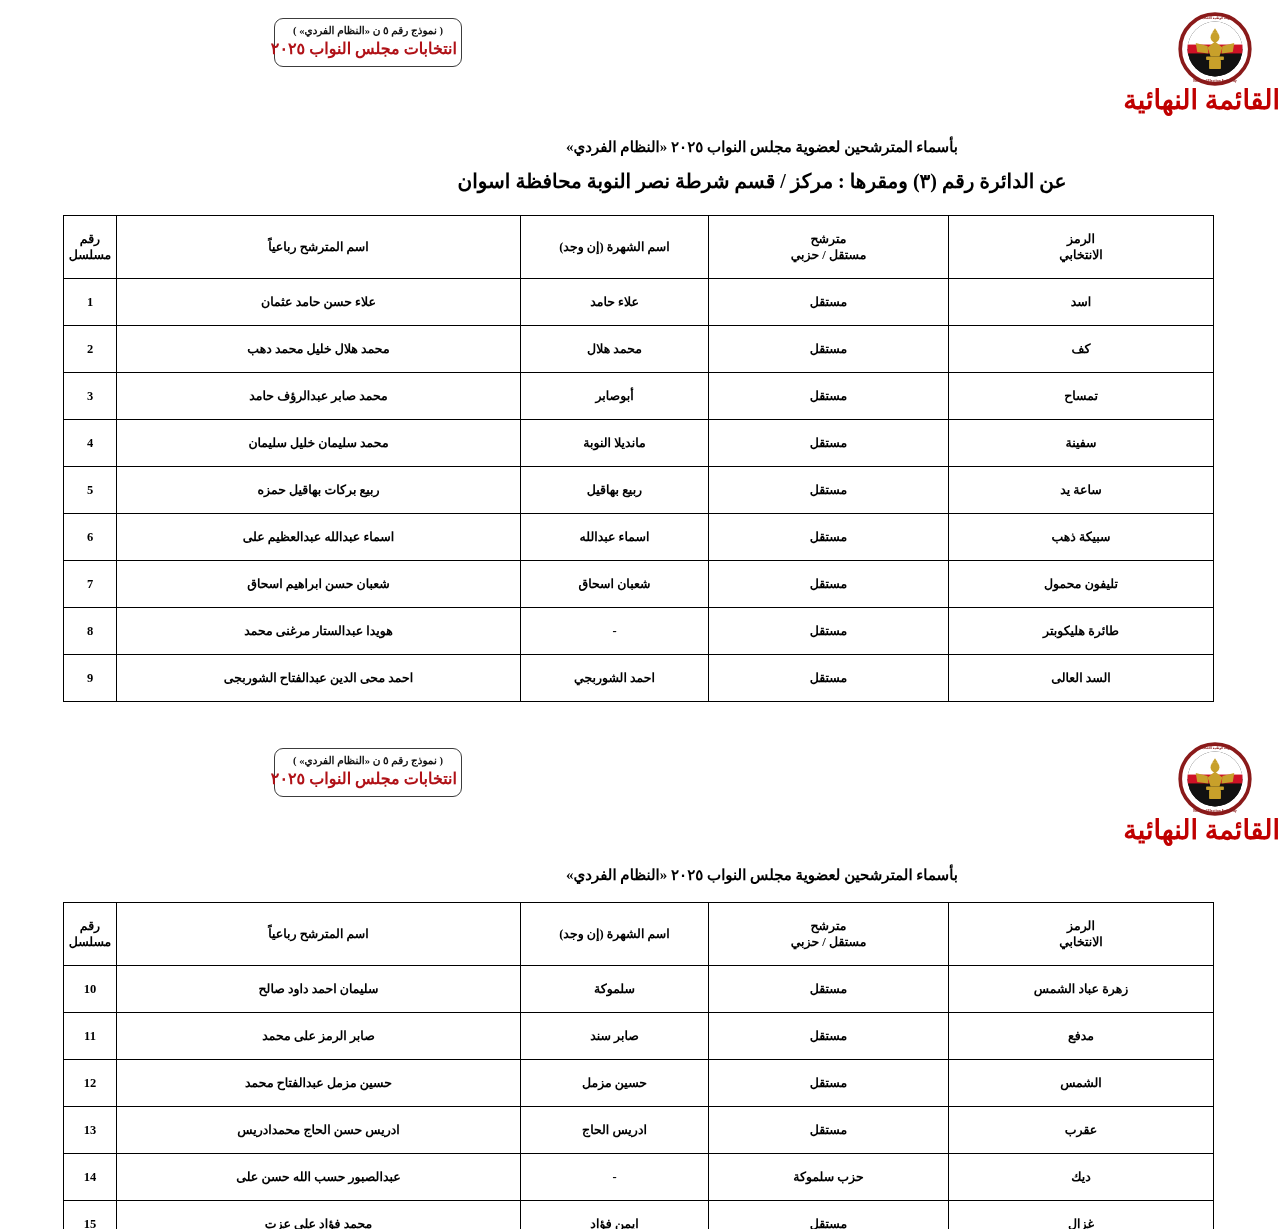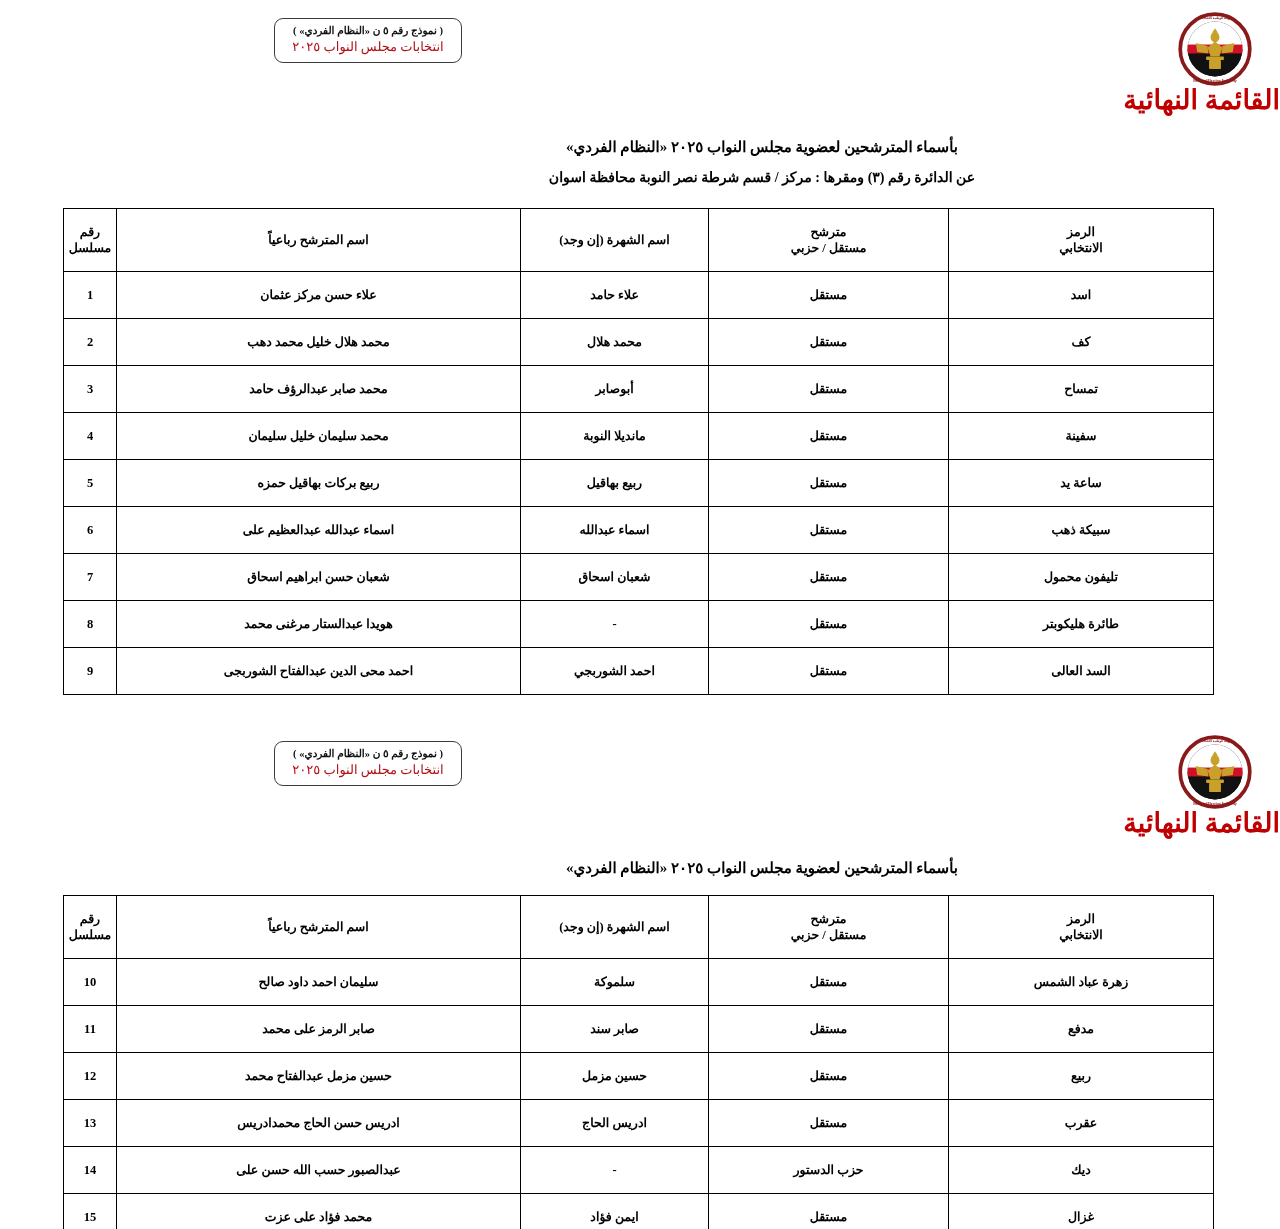--- a/index.html
+++ b/index.html
@@ -39,22 +39,22 @@
     line-height: 1.35;
     background: #fff;
   }
   .form-stamp .l1 {
     font-size: 10.5px;
     font-weight: bold;
     color: #111111;
     white-space: nowrap;
   }
   .form-stamp .l2 {
-    font-size: 13px;
-    font-weight: normal;
+    font-size: 16px;
+    font-weight: bold;
     color: #b01117;
     white-space: nowrap;
   }
 
   .nea-logo {
     position: absolute;
     top: 12px;
     left: auto;
     right: 28px;
     width: 74px;
@@ -73,21 +73,21 @@
   .doc-subtitle {
     text-align: center;
     color: #000000;
     font-size: 15px;
     font-weight: bold;
     margin-top: 22px;
   }
   .doc-district {
     text-align: center;
     color: #000000;
-    font-size: 14px;
+    font-size: 20px;
     font-weight: bold;
     margin-top: 13px;
   }
 
   
   .tbl-wrap {
     padding: 0 66px 0 64px;
   }
   table.candidates {
     width: 100%;
@@ -195,21 +195,21 @@
           <th>اسم المترشح رباعياً</th>
           <th class="hdr-two-line">رقم
 مسلسل</th>
         </tr>
       </thead>
       <tbody id="tbody-p1">
           <tr>
             <td>اسد</td>
             <td>مستقل</td>
             <td>علاء حامد</td>
-            <td>علاء حسن مركز عثمان</td>
+            <td>علاء حسن حامد عثمان</td>
             <td class="serial-cell">1</td>
           </tr>
           <tr>
             <td>كف</td>
             <td>مستقل</td>
             <td>محمد هلال</td>
             <td>محمد هلال خليل محمد دهب</td>
             <td class="serial-cell">2</td>
           </tr>
           <tr>
@@ -334,36 +334,36 @@
             <td class="serial-cell">10</td>
           </tr>
           <tr>
             <td>مدفع</td>
             <td>مستقل</td>
             <td>صابر سند</td>
             <td>صابر الرمز على محمد</td>
             <td class="serial-cell">11</td>
           </tr>
           <tr>
-            <td>ربيع</td>
+            <td>الشمس</td>
             <td>مستقل</td>
             <td>حسين مزمل</td>
             <td>حسين مزمل عبدالفتاح محمد</td>
             <td class="serial-cell">12</td>
           </tr>
           <tr>
             <td>عقرب</td>
             <td>مستقل</td>
             <td>ادريس الحاج</td>
             <td>ادريس حسن الحاج محمدادريس</td>
             <td class="serial-cell">13</td>
           </tr>
           <tr>
             <td>ديك</td>
-            <td>حزب الدستور</td>
+            <td>حزب سلموكة</td>
             <td>-</td>
             <td>عبدالصبور حسب الله حسن على</td>
             <td class="serial-cell">14</td>
           </tr>
           <tr>
             <td>غزال</td>
             <td>مستقل</td>
             <td>ايمن فؤاد</td>
             <td>محمد فؤاد على عزت</td>
             <td class="serial-cell">15</td>

